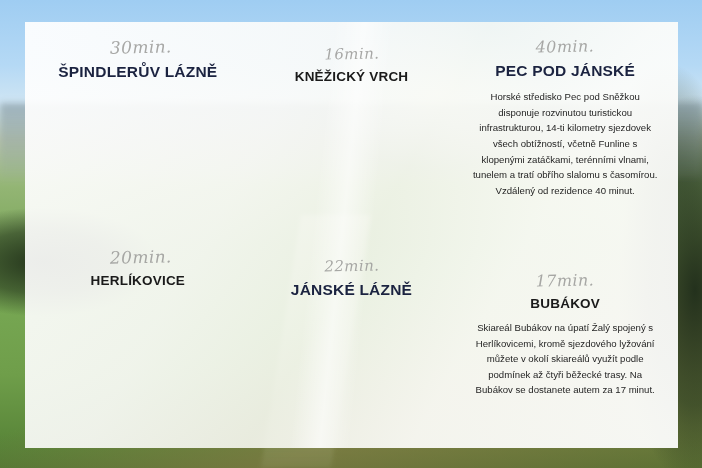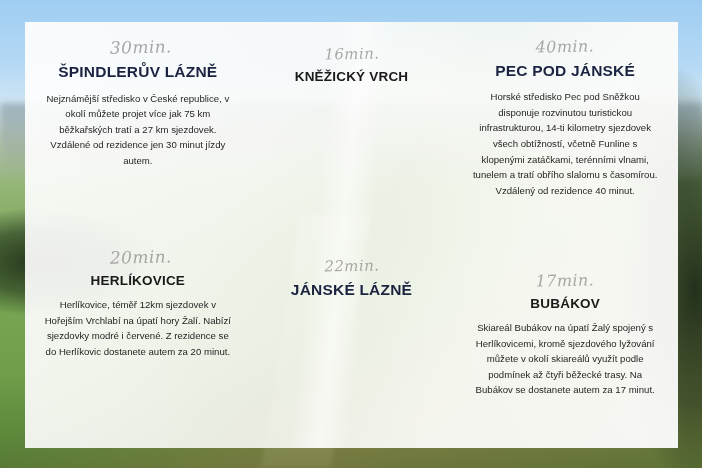--- a/index.html
+++ b/index.html
@@ -174,38 +174,36 @@
   </div>
 
   <div class="overlay">
     <div class="overlay-streak"></div>
 
     <div class="grid">
 
       <div class="card r0 c0">
         <div class="time">30min.</div>
         <div class="title">ŠPINDLERŮV LÁZNĚ</div>
-        <p class="desc">Nejznámější středisko v České republice, v okolí můžete projet více jak 75 km běžkařských tratí a 27 km sjezdovek. Vzdálené od rezidence jen 30 minut jízdy autem.</p>
       </div>
 
       <div class="card r0 c1">
         <div class="time">16min.</div>
         <div class="title dark">KNĚŽICKÝ VRCH</div>
       </div>
 
       <div class="card r0 c2">
         <div class="time">40min.</div>
         <div class="title">PEC POD JÁNSKÉ</div>
         <p class="desc">Horské středisko Pec pod Sněžkou disponuje rozvinutou turistickou infrastrukturou, 14-ti kilometry sjezdovek všech obtížností, včetně Funline s klopenými zatáčkami, terénními vlnami, tunelem a tratí obřího slalomu s časomírou. Vzdálený od rezidence 40 minut.</p>
       </div>
 
       <div class="card r1 c0">
         <div class="time">20min.</div>
         <div class="title dark">HERLÍKOVICE</div>
-        <p class="desc">Herlíkovice, téměř 12km sjezdovek v Hořejším Vrchlabí na úpatí hory Žalí. Nabízí sjezdovky modré i červené. Z rezidence se do Herlíkovic dostanete autem za 20 minut.</p>
       </div>
 
       <div class="card r1 c1">
         <div class="time">22min.</div>
         <div class="title">JÁNSKÉ LÁZNĚ</div>
       </div>
 
       <div class="card r1 c2">
         <div class="time">17min.</div>
         <div class="title dark">BUBÁKOV</div>

